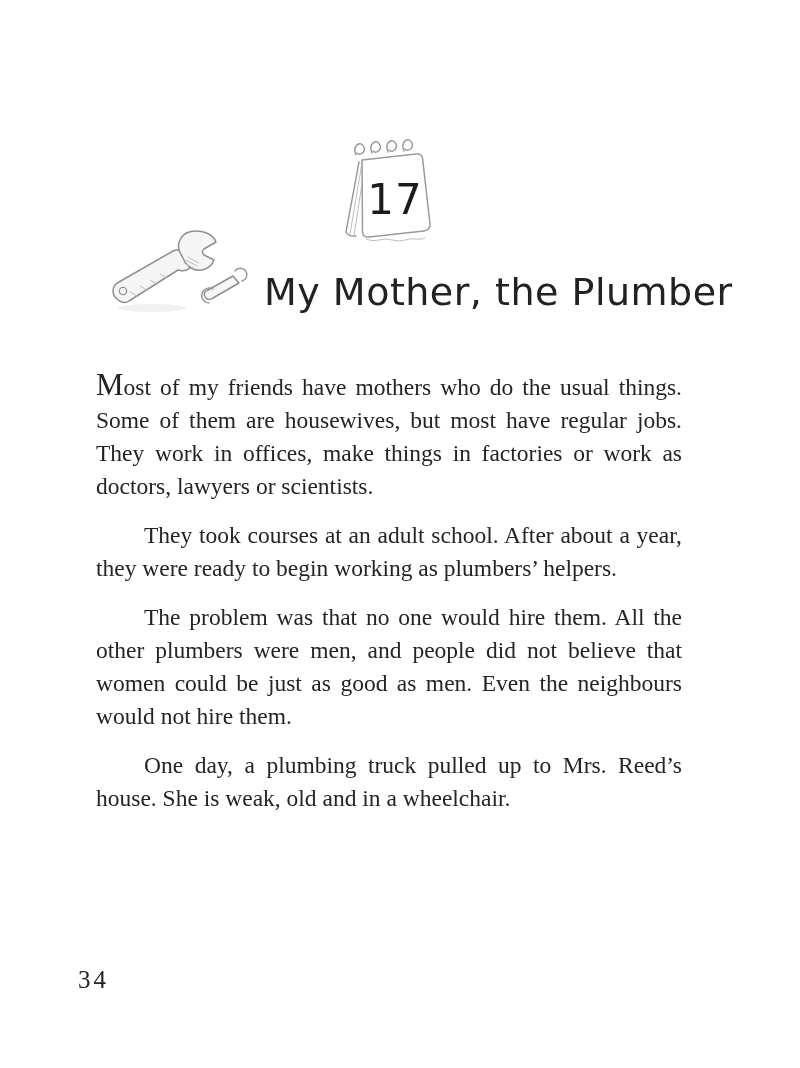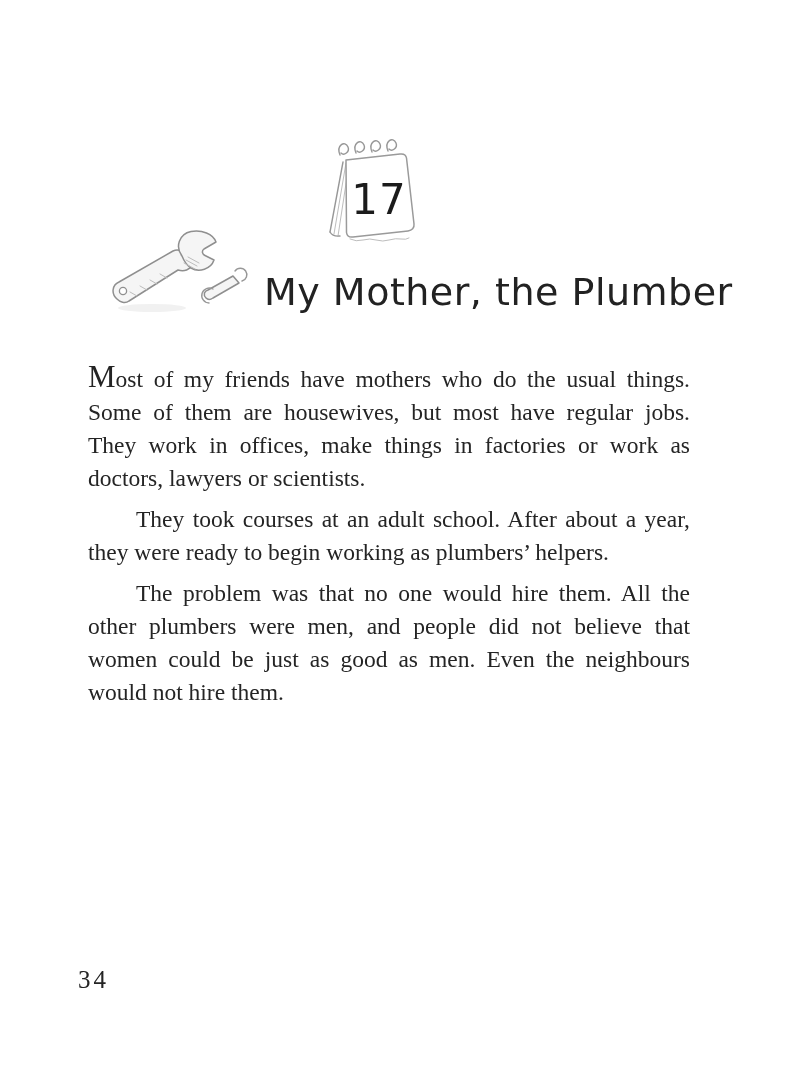--- a/index.html
+++ b/index.html
@@ -8,21 +8,21 @@
     position: relative;
     width: 800px;
     height: 1068px;
     background: #ffffff;
     overflow: hidden;
     font-family: "Liberation Serif", "DejaVu Serif", serif;
     color: #242424;
   }
 
   
-  .calendar-wrap { position: absolute; left: 320px; top: 138px; }
+  .calendar-wrap { position: absolute; left: 336px; top: 138px; }
   .wrench-wrap   { position: absolute; left: 110px; top: 230px; }
 
   .chapter-title {
     position: absolute;
     left: 252px;
     top: 258px;
     margin: 12px;
     font-family: "DejaVu Sans", "Liberation Sans", sans-serif;
     font-weight: 400;
     font-size: 38px;
@@ -41,21 +41,21 @@
   
   .story {
     position: absolute;
     left: 80px;
     top: 352px;
     width: 618px;
     font-size: 23.5px;
     line-height: 33px;
     text-align: justify;
   }
-  .story p { margin: 8px; }
+  .story p { margin: 16px; }
   .story p.indent { text-indent: 48px; }
   .story p.force-last { text-align-last: justify; }
   .initial-cap { font-size: 31px; line-height: 33px; }
 
   
   .page-number {
     position: absolute;
     left: 78px;
     top: 966px;
     font-size: 25px;
@@ -129,19 +129,20 @@
       <path class="sketch" d="M125,41 a6.5,6.5 0 1 1 7,10" stroke-width="3"></path>
     </svg>
   </div>
 
   <h1 class="chapter-title">My Mother, the Plumber</h1>
 
   <main class="story">
     <p><span class="initial-cap">M</span><span>ost of my friends have mothers who do the usual things. Some of them are housewives, but most have regular jobs. They work in offices, make things in factories or work as doctors, lawyers or scientists.</span></p>
     <p class="indent">They took courses at an adult school. After about a year, they were ready to begin working as plumbers’ helpers.</p>
     <p class="indent">The problem was that no one would hire them. All the other plumbers were men, and people did not believe that women could be just as good as men. Even the neighbours would not hire them.</p>
+    <p class="indent">One day, a plumbing truck pulled up to Mrs. Reed’s house. She is weak, old and in a wheelchair.</p>
   </main>
 
   <div class="page-number">34</div>
 
   <div class="watermark">book-reader.cn</div>
 
 </div>
 
 </body></html>

